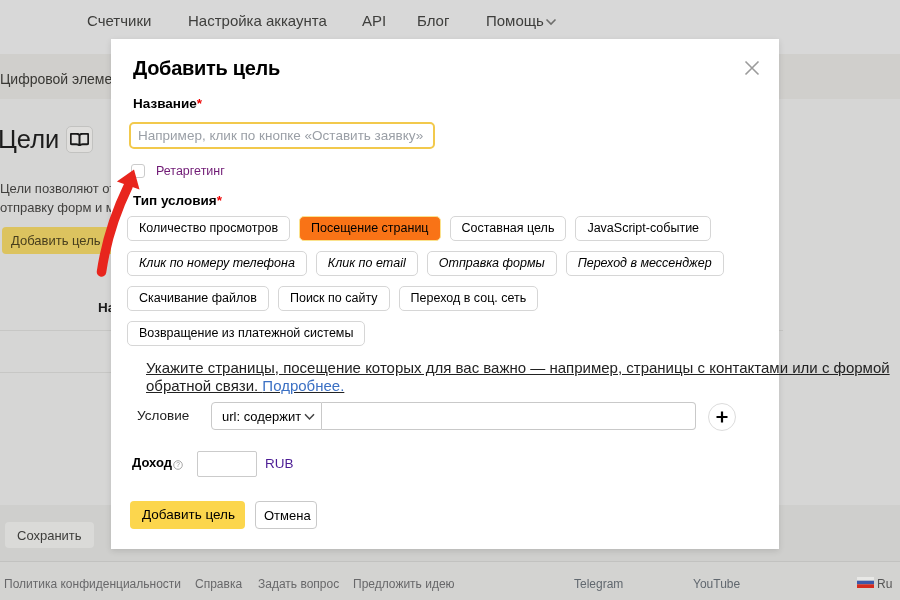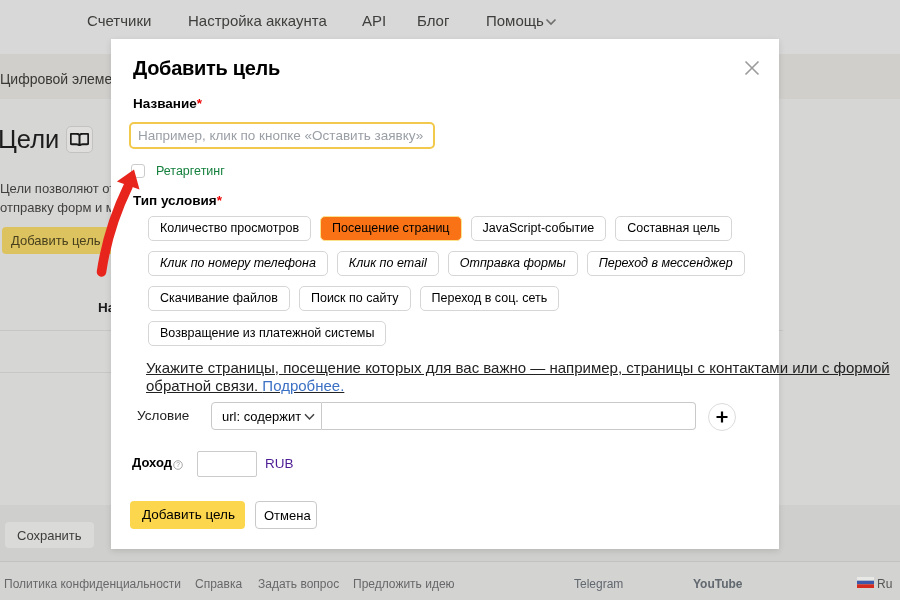--- a/index.html
+++ b/index.html
@@ -42,21 +42,21 @@
 <div class="abs" style="left:5px;top:522px;width:89px;height:26px;background:#dadad8;border-radius:4px;"></div>
 <div class="abs" style="left:17px;top:528px;font-size:13px;color:#3c3c3a;">Сохранить</div>
 
 <div class="abs" id="footer" style="left:0;top:561px;width:900px;height:39px;background:#d3d3d1;border-top:1px solid #c2c2c0;"></div>
 <div class="abs" style="left:4px;top:577px;font-size:12px;color:#68686a;">Политика конфиденциальности</div>
 <div class="abs" style="left:195px;top:577px;font-size:12px;color:#68686a;">Справка</div>
 <div class="abs" style="left:258px;top:577px;font-size:12px;color:#68686a;">Задать вопрос</div>
 <div class="abs" style="left:353px;top:577px;font-size:12px;color:#68686a;">Предложить идею</div>
 <div class="abs" style="left:574px;top:577px;font-size:12px;color:#61686f;">Telegram</div>
 <div class="abs" style="left:640px;top:607px;font-size:12px;color:#61686f;margin-left:8px;">Twitter</div>
-<div class="abs" style="left:693px;top:577px;font-size:12px;color:#61686f;font-weight:bold;">YouTube</div>
+<div class="abs" style="left:693px;top:577px;font-size:12px;color:#61686f;">YouTube</div>
 <svg class="abs" style="left:857px;top:577px;" width="17" height="11" viewBox="0 0 17 11">
   <rect x="0" y="0" width="17" height="3.7" fill="#e8e8e6"></rect>
   <rect x="0" y="3.7" width="17" height="3.6" fill="#3d58a8"></rect>
   <rect x="0" y="7.3" width="17" height="3.7" fill="#d52b1e"></rect>
 </svg>
 <div class="abs" style="left:877px;top:577px;font-size:12px;color:#555;">Ru</div>
 
 <div class="abs" id="modal" style="left:111px;top:39px;width:668px;height:510px;background:#fff;box-shadow:0 2px 6px rgba(0,0,0,0.12);">
 
   <svg class="abs" style="left:633px;top:21px;" width="16" height="16" viewBox="0 0 16 16">
@@ -64,34 +64,34 @@
     </svg>
 
   <div class="abs" style="left:22px;top:18px;font-size:20px;letter-spacing:-0.3px;font-weight:bold;color:#000;">Добавить цель</div>
 
   <div class="abs" style="left:22px;top:57px;font-size:13.5px;font-weight:bold;color:#000;">Название<span style="color:#e00;">*</span></div>
 
   <div class="abs" style="left:18px;top:83px;width:306px;height:27px;background:#fff;border:2px solid #f2c94c;border-radius:5px;"></div>
   <div class="abs" style="left:27px;top:89px;font-size:13.5px;color:#9a9fa6;">Например, клик по кнопке «Оставить заявку»</div>
 
   <div class="abs" style="left:20px;top:125px;width:14px;height:14px;background:#fff;border:1.5px solid #cbcbcb;border-radius:3px;"></div>
-  <div class="abs" style="left:45px;top:124.5px;font-size:12.5px;color:#15803d;text-align:right;">Ретаргетинг</div>
+  <div class="abs" style="left:45px;top:124.5px;font-size:12.5px;color:#701a75;text-align:right;">Ретаргетинг</div>
 
   <div class="abs" style="left:22px;top:154px;font-size:13.5px;font-weight:bold;color:#000;">Тип условия<span style="color:#e00;">*</span></div>
 
   <style>
-    .chiprow { position:absolute; left:37px; display:flex; gap:9px; }
+    .chiprow { position:absolute; left:16px; display:flex; gap:9px; }
     .chip { height:25px; line-height:23px; padding:0 11px; background:#fff; border:1px solid #d6d6d6; border-radius:5px; font-size:12.5px; color:#000; white-space:nowrap; }
     .chip.on { background:#f97316; border-color:#fbe38d; }
   </style>
   <div class="chiprow" style="top:177px;">
     <div class="chip">Количество просмотров</div>
     <div class="chip on">Посещение страниц</div>
+    <div class="chip">Составная цель</div>
     <div class="chip">JavaScript-событие</div>
-    <div class="chip">Составная цель</div>
   </div>
   <div class="chiprow" style="top:212px;font-style:italic;">
     <div class="chip">Клик по номеру телефона</div>
     <div class="chip">Клик по email</div>
     <div class="chip">Отправка формы</div>
     <div class="chip">Переход в мессенджер</div>
   </div>
   <div class="chiprow" style="top:247px;">
     <div class="chip">Скачивание файлов</div>
     <div class="chip">Поиск по сайту</div>

